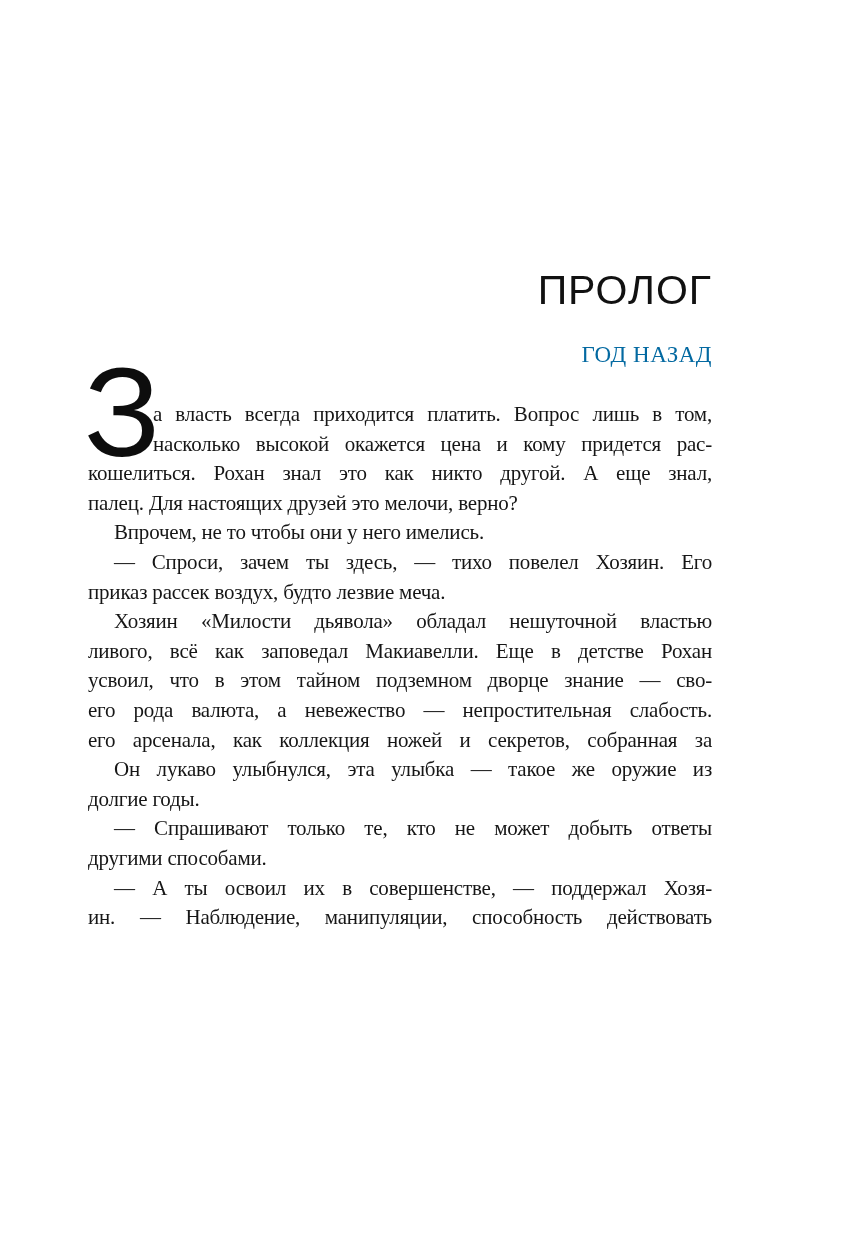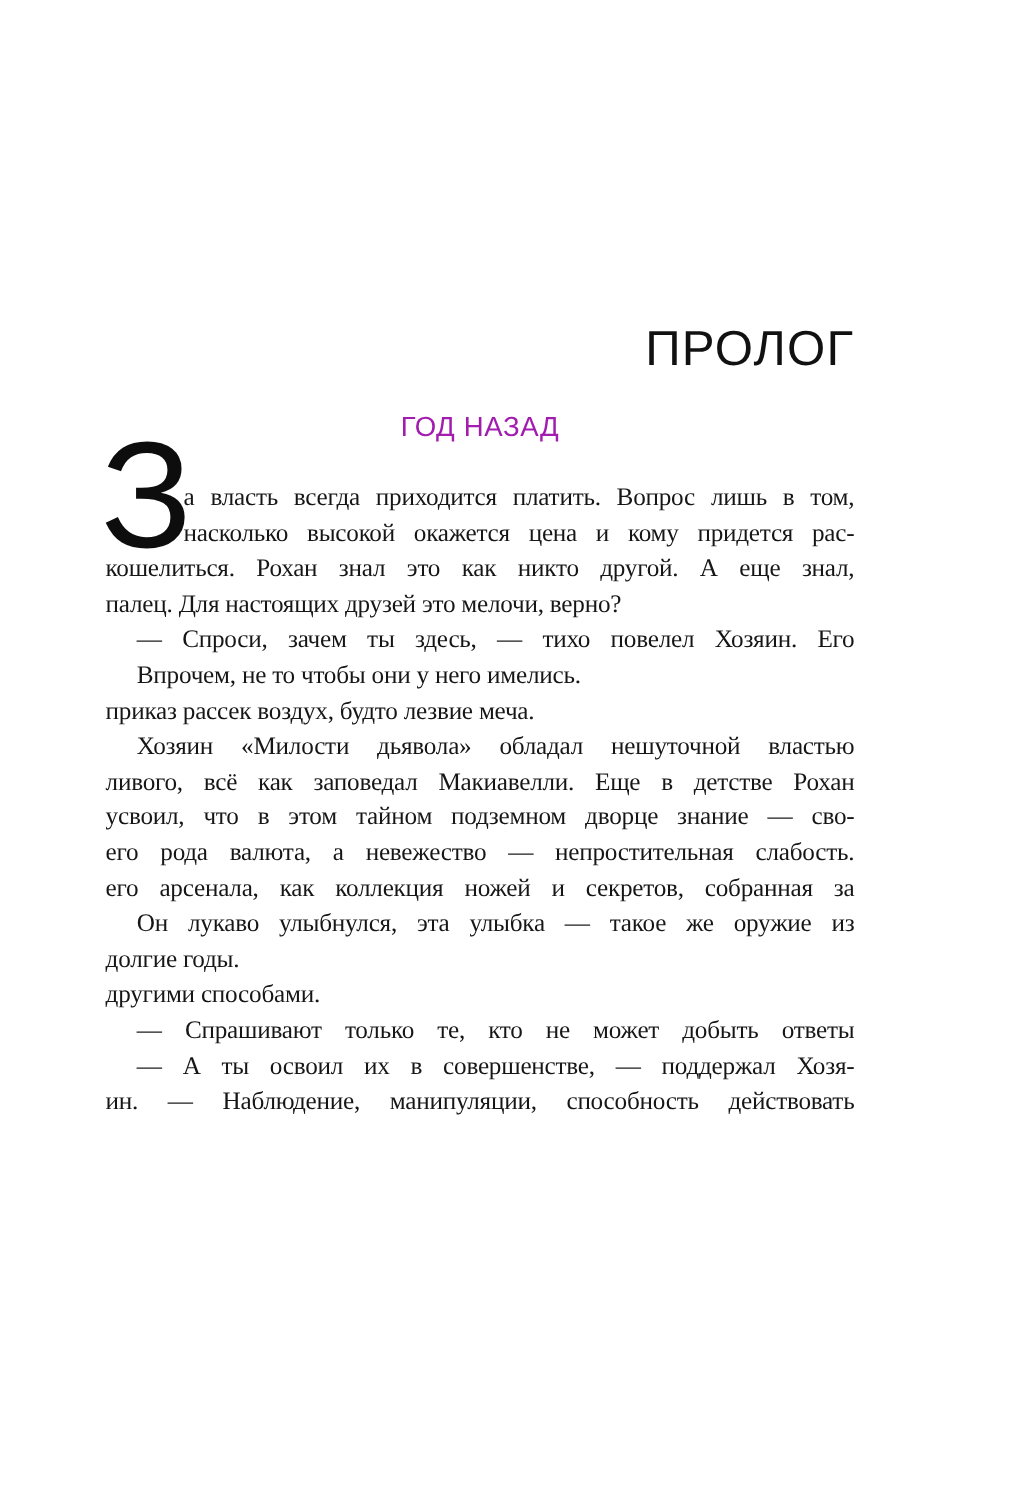--- a/index.html
+++ b/index.html
@@ -29,26 +29,26 @@
     letter-spacing: 1px;
     line-height: 1.1;
     color: #111111;
     white-space: nowrap;
   }
   #chapter-subtitle {
     position: absolute;
     left: 88px;
     top: 342px;
     width: 624px;
-    text-align: center;
-    font-family: Liberation Sans, sans-serif;
+    text-align: right;
+    font-family: Liberation Serif, serif;
     font-size: 23px;
     font-weight: 400;
     letter-spacing: 0.5px;
-    color: #a21caf;
+    color: #0369a1;
     white-space: nowrap;
   }
   
   #body-text {
     position: absolute;
     left: 88px;
     top: 400px;
     width: 624px;
     font-size: 21px;
     line-height: 29.6px;
@@ -101,36 +101,36 @@
   <div id="chapter-subtitle">ГОД НАЗАД</div>
 
   <div id="body-text">
     <span id="drop-cap">З</span>
 
     <div class="line dc">а власть всегда приходится платить. Вопрос лишь в том,</div>
     <div class="line dc">насколько высокой окажется цена и кому придется рас-</div>
     <div class="line">кошелиться. Рохан знал это как никто другой. А еще знал,</div>
     <div class="line end">палец. Для настоящих друзей это мелочи, верно?</div>
 
+    <div class="line ind end">Впрочем, не то чтобы они у него имелись.</div>
+
     <div class="line ind">— Спроси, зачем ты здесь, — тихо повелел Хозяин. Его</div>
-
-    <div class="line ind end">Впрочем, не то чтобы они у него имелись.</div>
     <div class="line end">приказ рассек воздух, будто лезвие меча.</div>
 
     <div class="line ind">Хозяин «Милости дьявола» обладал нешуточной властью</div>
     <div class="line">ливого, всё как заповедал Макиавелли. Еще в детстве Рохан</div>
     <div class="line">усвоил, что в этом тайном подземном дворце знание — сво-</div>
     <div class="line">его рода валюта, а невежество — непростительная слабость.</div>
 
     <div class="line">его арсенала, как коллекция ножей и секретов, собранная за</div>
     <div class="line ind">Он лукаво улыбнулся, эта улыбка — такое же оружие из</div>
     <div class="line end">долгие годы.</div>
 
+    <div class="line ind">— Спрашивают только те, кто не может добыть ответы</div>
     <div class="line end">другими способами.</div>
-    <div class="line ind">— Спрашивают только те, кто не может добыть ответы</div>
 
     <div class="line ind">— А ты освоил их в совершенстве, — поддержал Хозя-</div>
     <div class="line">ин. — Наблюдение, манипуляции, способность действовать</div>
   </div>
 
   <div id="page-number">7</div>
 
 </div>
 
 </body></html>

